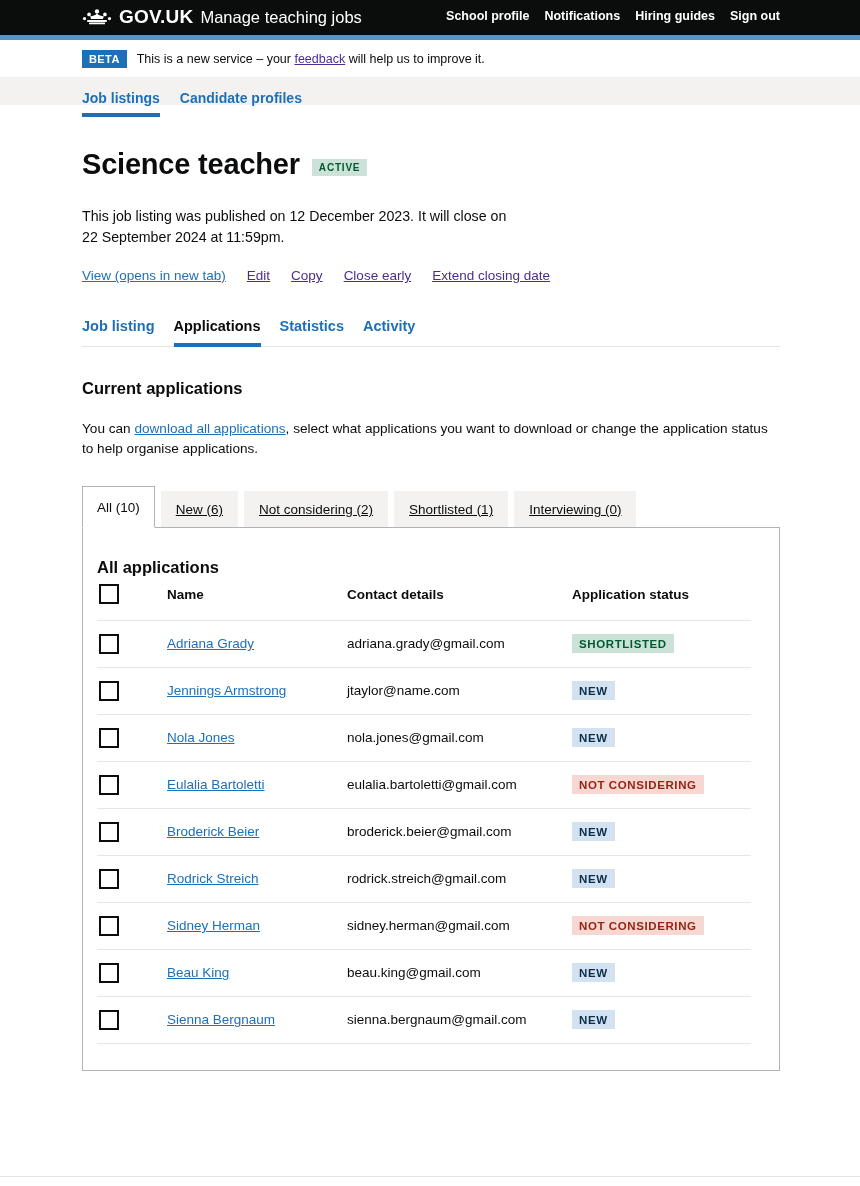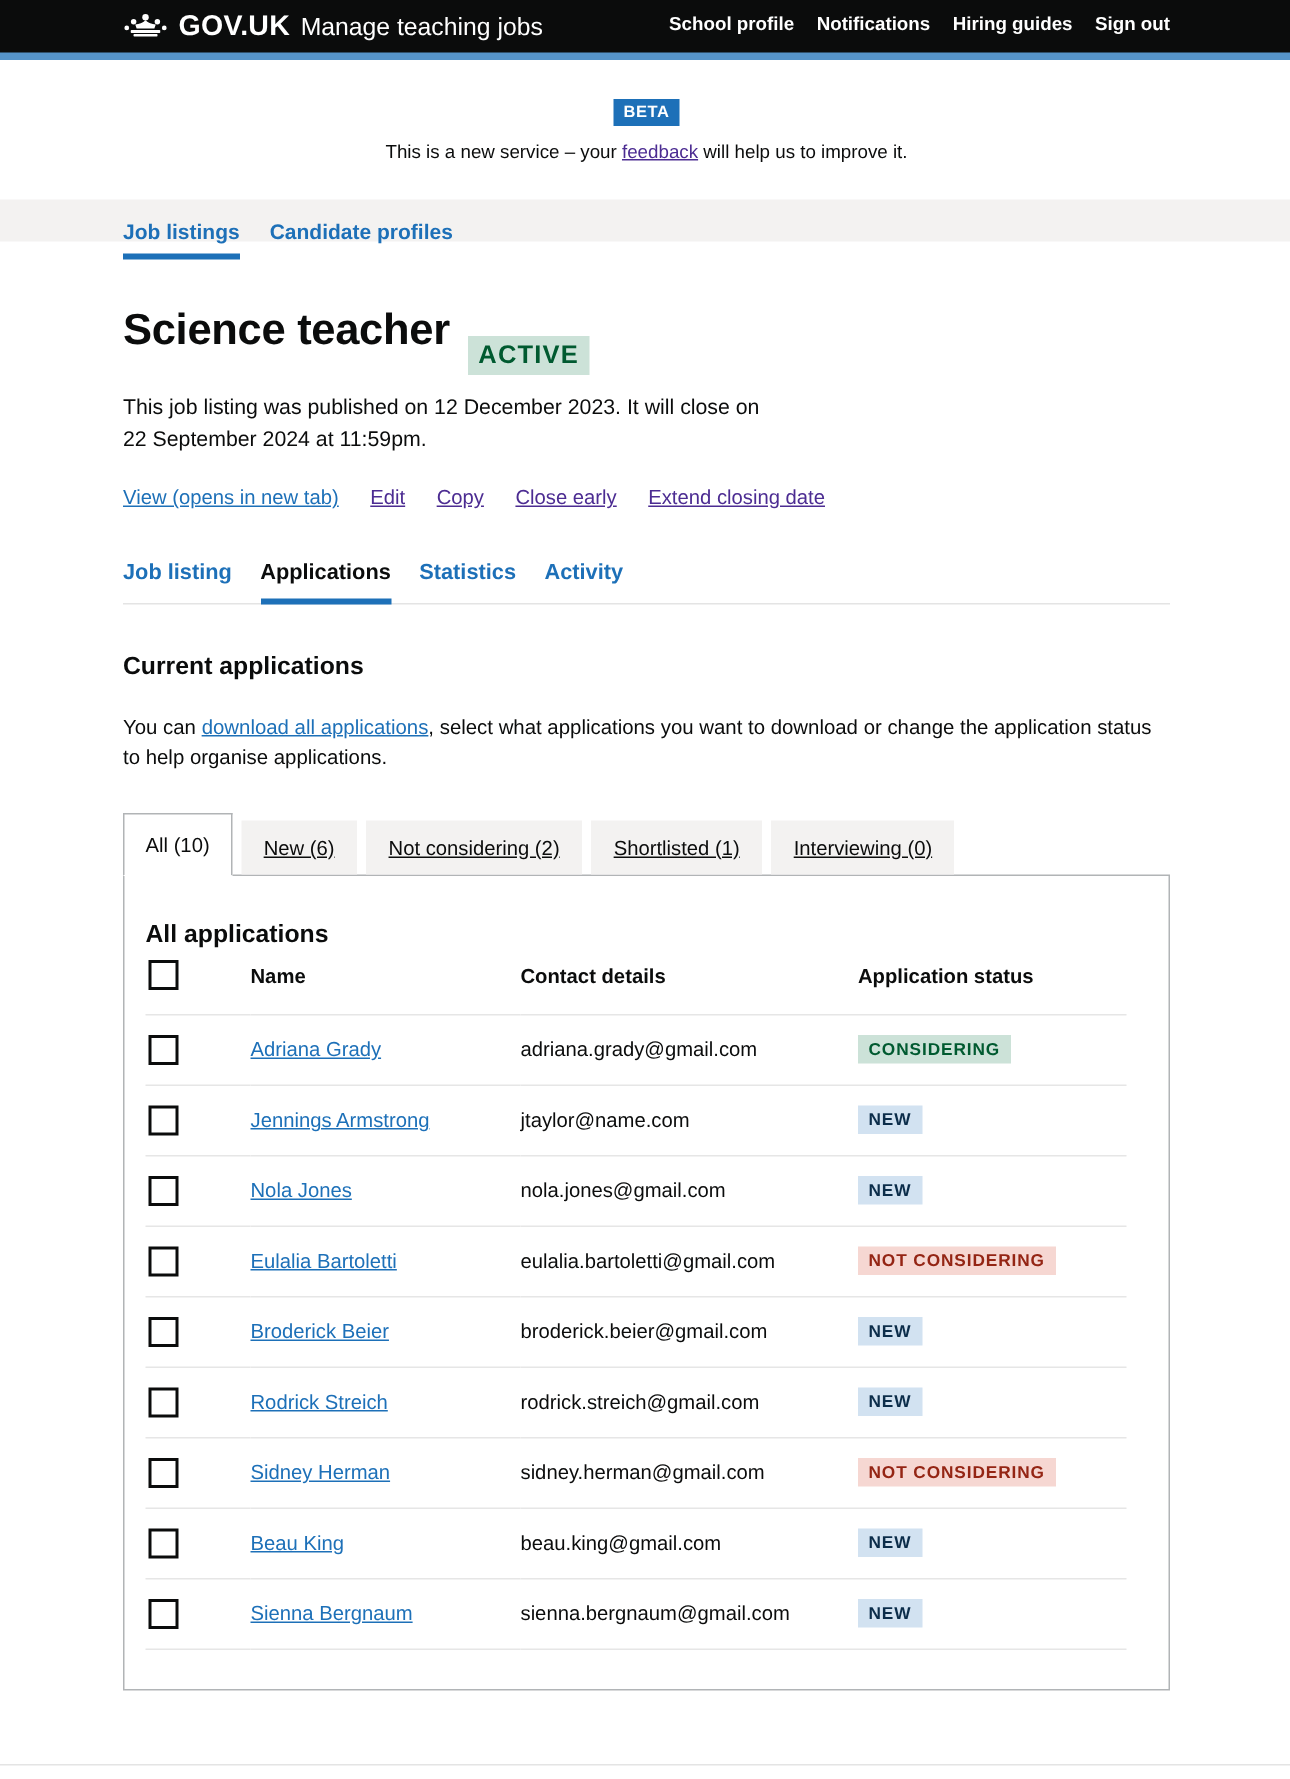--- a/index.html
+++ b/index.html
@@ -48,25 +48,24 @@
     color: #ffffff;
     font-size: 12.5px;
     font-weight: 700;
     text-decoration: none;
     white-space: nowrap;
   }
 
   
   .phase-band { background: #ffffff; }
   .phase-inner {
-    width: 700px; margin: 16px auto;
+    width: 700px; margin: 0 auto;
     display: flex; align-items: center;
     padding: 10px 0 9px 2px;
     gap: 10px;
-    flex-direction: column;
   }
   .beta-tag {
     background: #1d70b8;
     color: #ffffff;
     font-size: 11px;
     font-weight: 700;
     letter-spacing: 0.4px;
     padding: 3px 7px 3px 7px;
     line-height: 1.1;
   }
@@ -112,27 +111,27 @@
     margin: 0;
     line-height: 1.1;
     display: flex;
     align-items: center;
     gap: 12px;
     letter-spacing: -0.2px;
   }
   .status-tag {
     background: #cce2d8;
     color: #005a30;
-    font-size: 17px;
+    font-size: 10px;
     font-weight: 700;
     letter-spacing: 0.8px;
     padding: 3px 7px 2px 7px;
     line-height: 1.2;
     position: relative;
-    top: 16px;
+    top: 2px;
   }
 
   .lead-text {
     font-size: 14.2px;
     color: #0b0c0c;
     line-height: 1.45;
     margin: 25px 0 0 0;
     max-width: 430px;
   }
 
@@ -426,21 +425,21 @@
           <th>Application status</th>
         </tr>
       </thead>
       <tbody>
           <tr>
             <td>
               <span class="chk"></span>
             </td>
             <td><a href="#" class="name-link">Adriana Grady</a></td>
             <td>adriana.grady@gmail.com</td>
-            <td><span class="badge badge-shortlisted">CONSIDERING</span></td>
+            <td><span class="badge badge-shortlisted">SHORTLISTED</span></td>
           </tr>
           <tr>
             <td>
               <span class="chk"></span>
             </td>
             <td><a href="#" class="name-link">Jennings Armstrong</a></td>
             <td>jtaylor@name.com</td>
             <td><span class="badge badge-new">NEW</span></td>
           </tr>
           <tr>

